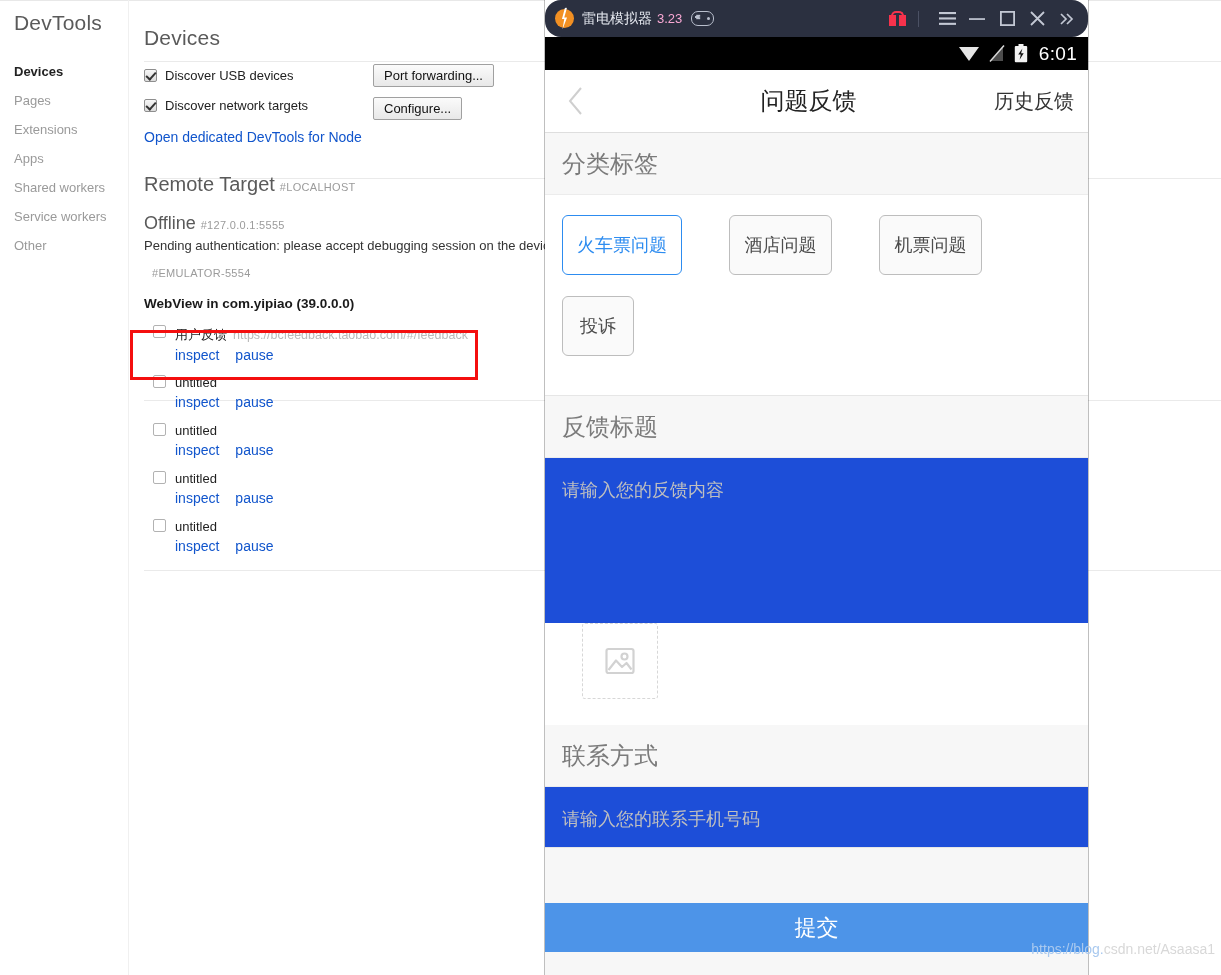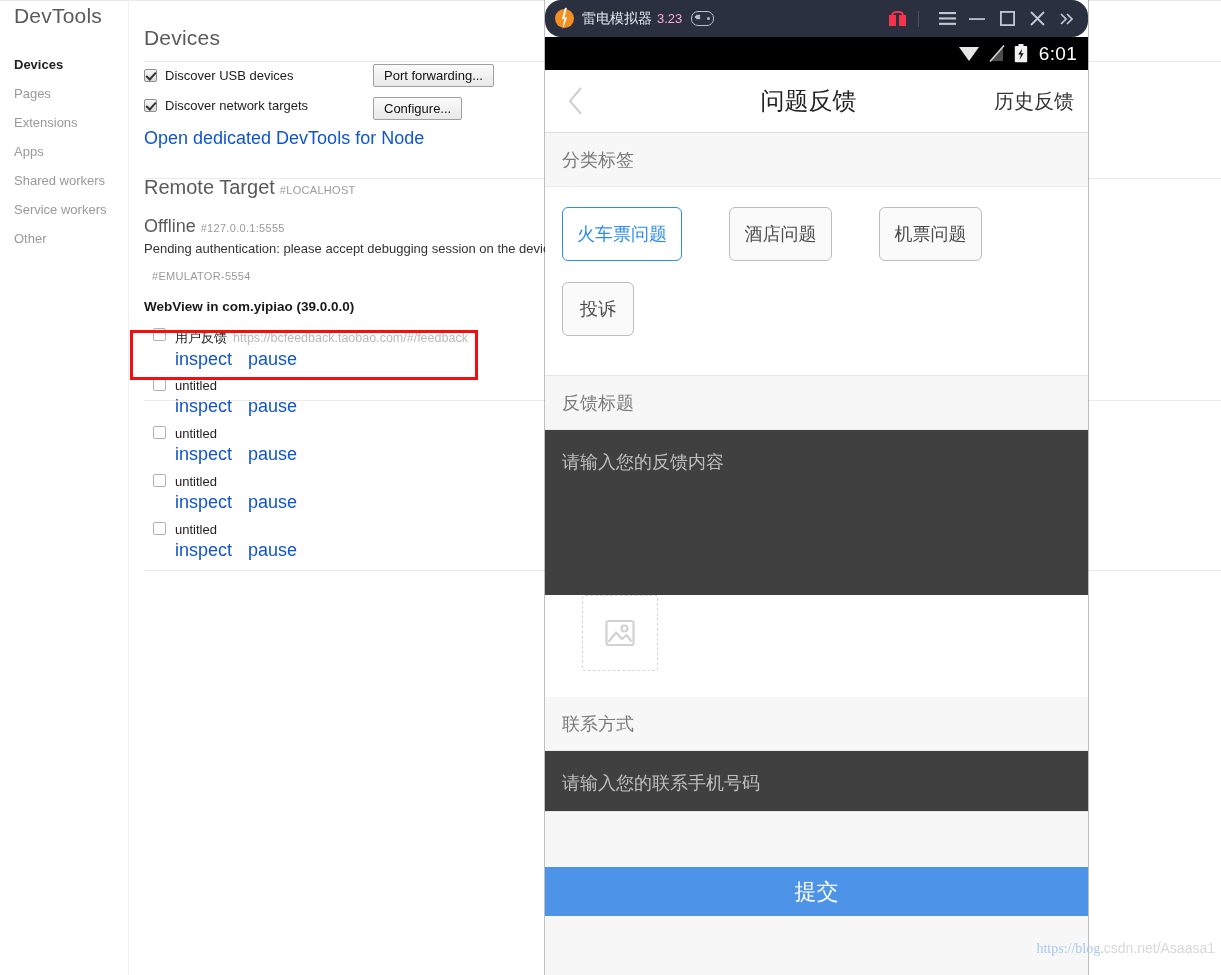--- a/index.html
+++ b/index.html
@@ -39,21 +39,21 @@
   .dt-topline {
     position: absolute;
     left: 0; top: 0; right: 0;
     height: 1px;
     background: #e8e8e8;
   }
 
   
   #dt-sidebar {
     position: absolute;
-    left: 0; top: 4px;
+    left: 0; top: 11px;
     width: 128px;
   }
   .dt-logo {
     font-size: 21px;
     color: #5a5a5a;
     font-weight: 400;
     padding-left: 14px;
     letter-spacing: .2px;
   }
   .dt-nav { margin-top: 22px; }
@@ -112,21 +112,21 @@
     font-size: 13px;
     color: #111;
     background: linear-gradient(#fbfbfb, #e8e8e8);
     border: 1px solid #a0a0a0;
     border-radius: 2px;
     padding: 3px 10px;
     cursor: default;
     font-family: "Liberation Sans", sans-serif;
   }
   .dt-link {
-    font-size: 18px;
+    font-size: 14px;
     color: #1155cc;
     cursor: pointer;
     text-decoration: none;
   }
   .dt-h2 {
     font-size: 20px;
     color: #5a5a5a;
     font-weight: 400;
     display: inline-block;
   }
@@ -360,57 +360,57 @@
     font-size: 20px;
     color: #333;
     font-family: "DejaVu Sans", sans-serif;
     cursor: pointer;
     z-index: 2;
   }
 
   .sec-label {
     background: #f7f7f7;
     padding: 15px 0 14px 17px;
-    font-size: 18px;
+    font-size: 24px;
     color: #7b7b7b;
     font-family: "DejaVu Sans", sans-serif;
     border-bottom: 1px solid #ececec;
     box-sizing: border-box;
   }
   .panel-white {
     background: #fff;
     border-bottom: 1px solid #e6e6e6;
   }
   #chips {
     padding: 20px 0 18px 17px;
     display: flex;
     flex-wrap: wrap;
   }
   .chip {
     min-width: 103px;
-    height: 54px;
+    height: 60px;
     display: flex; align-items: center; justify-content: center;
     border: 1px solid #bdbdbd;
     border-radius: 6px;
     background: #fafafa;
     color: #4c4c4c;
     font-size: 18px;
     font-family: "DejaVu Sans", sans-serif;
     margin: 0 47px 21px 0;
     padding: 0 14px;
     box-sizing: border-box;
     cursor: pointer;
   }
   .chip.selected {
     border-color: #2d8cf0;
     color: #2d8cf0;
     background: #fff;
   }
   .input-area {
-    background: #404040;
+    background: #1d4ed8;
     padding: 20px 0 0 17px;
     font-size: 18px;
     color: #bfbfbf;
     font-family: "DejaVu Sans", sans-serif;
     box-sizing: border-box;
     cursor: text;
   }
   #content-box { height: 165px; }
   #upload-zone {
     background: #fff;
@@ -446,21 +446,21 @@
     position: absolute;
     right: 6px;
     bottom: 18px;
     font-size: 14px;
     color: #d8d8d8;
     font-family: "Liberation Sans", sans-serif;
     white-space: nowrap;
     pointer-events: none;
     z-index: 50;
   }
-  #watermark .on-blue { color: #a9c9ef; font-family: Liberation Serif, serif; }
+  #watermark .on-blue { color: #a9c9ef; }
 </style>
 </head>
 <body>
 
 <div id="devtools-page">
 
   <div class="dt-topline"></div>
   <div class="dt-sidebar-divider"></div>
 
   <div class="dt-hline" style="top:61px;"></div>

